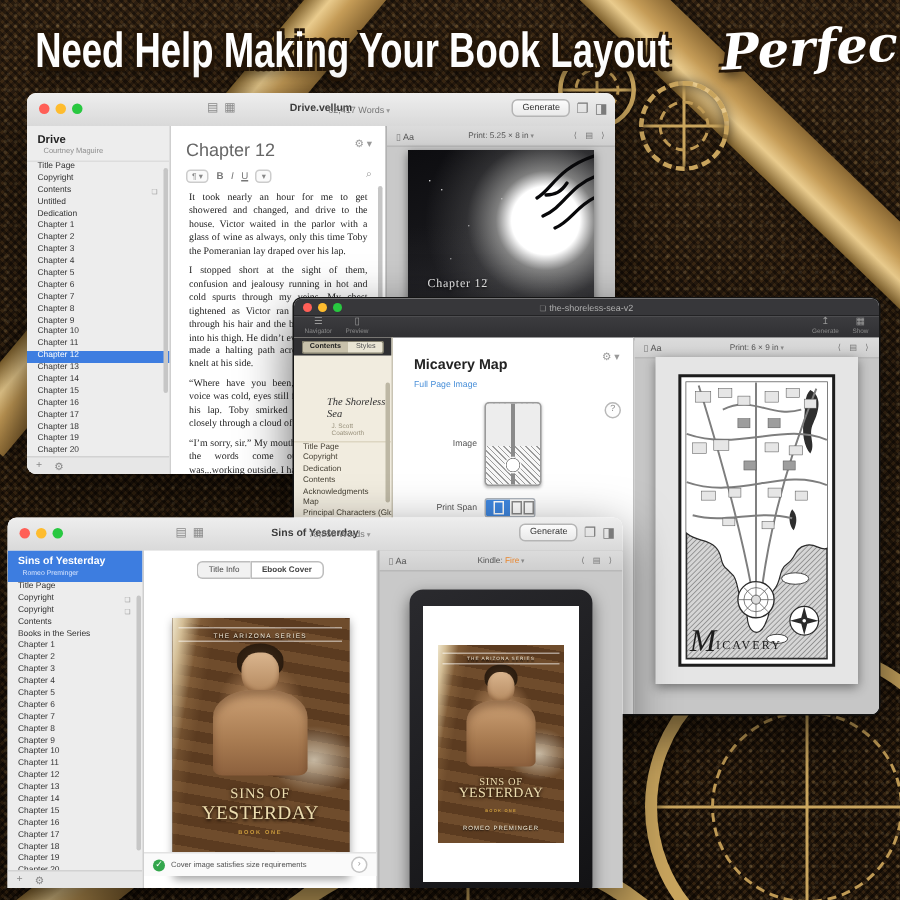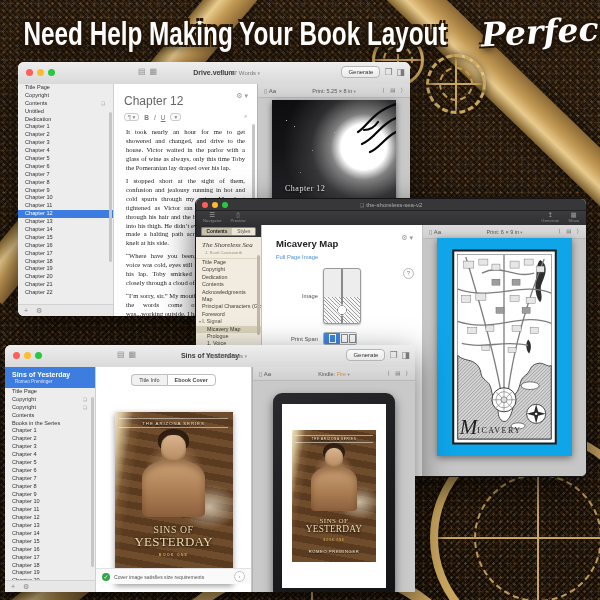--- a/index.html
+++ b/index.html
@@ -114,21 +114,21 @@
   .dk-group{position:absolute;top:1px;display:flex;gap:9px;}
   .dk-item{text-align:center;color:#9a9a9a;}
   .dk-item .ic{font-size:6.5px;line-height:6px;display:block;}
   .dk-item .lb{font-size:4.3px;display:block;color:#8b8b8b;}
   #w2 .body-row{top:26px;}
   #w2 .sb{width:65px;background:#f1ecdf;border-right:1px solid #c9c4b4;}
   .tabstrip{height:12px;background:#2f2f32;display:flex;align-items:center;justify-content:center;gap:0;}
   .tab{font-size:4.8px;padding:1px 5px;border:1px solid #84806f;color:#555;background:#eae5d4;}
   .tab.sel{background:#c8c1ab;color:#222;font-weight:bold;border-right:none;border-radius:2px 0 0 2px;}
   .tab.unsel{border-left:none;border-radius:0 2px 2px 0;}
-  .sb2-head{padding:4px 3px 3px 6px;border-bottom:1px solid #ddd6c2;}
+  .sb2-head{padding:4px 3px 3px 22px;border-bottom:1px solid #ddd6c2;margin-top:23px;}
   .sb2-book{font-family:"Liberation Serif",serif;font-style:italic;font-size:7px;color:#333;}
   .sb2-auth{font-size:4.3px;color:#9a927d;margin-top:1px;padding-left:3px;}
   #w2 .sb-row{font-size:5.4px;height:5.4px;line-height:5.4px;color:#443f33;padding-left:6px;}
   #w2 .sb-row.selected{background:#d8d1ba;color:#3a352a;}
   #w2 .sb-row.indent{padding-left:11px;}
   #w2 .sb-row.section{padding-left:3px;color:#56503f;}
   #w2 .sb-row.section::before{content:"▾ ";font-size:4px;color:#857e68;}
   #w2 .main2{width:160px;background:#fff;position:relative;border-right:1px solid #c2c2c2;}
   .m2-head{position:relative;padding:8px 10px 0 14px;}
   .m2-title{font-size:9.5px;font-weight:bold;color:#222;}
@@ -147,21 +147,21 @@
   .help-circ{position:absolute;right:8px;top:0;width:9px;height:9px;border:1px solid #b8b8b8;
     border-radius:50%;font-size:6px;color:#888;text-align:center;line-height:9px;background:#fdfdfd;}
   .segwrap{display:flex;border-radius:2px;overflow:hidden;border:1px solid #aeb4bc;}
   .seg{width:16px;height:11px;display:flex;align-items:center;justify-content:center;gap:1px;background:#fbfbfa;}
   .seg.on{background:#3f87e0;}
   .seg .pg{width:5px;height:7px;border:1px solid #8a8a8a;background:#fff;}
   .seg.on .pg{border-color:#fff;background:#3f87e0;}
   .seg.dark{background:#262628;}
   .seg.dark .pg{border-color:#9a9a9a;background:#262628;}
   #w2 .pv{flex:1;border-left:none;background:#c6c6c6;}
-  .mappage{position:absolute;left:14px;top:13px;width:135px;height:218px;background:#0ea5e9;
+  .mappage{position:absolute;left:14px;top:13px;width:135px;height:218px;background:#e5e5e5;
     box-shadow:0 2px 7px rgba(0,0,0,.45);}
   .mappage svg{position:absolute;left:14px;top:11px;}
   
   #w3{left:5px;top:345px;width:410px;height:247px;z-index:30;background:#fff;border-radius:6px 6px 0 0;}
   #w3 .sb{width:90px;}
   .sb3-sel{background:#3d7de0;padding:4px 0 4px 7px;}
   .sb3-book{font-size:7px;font-weight:bold;color:#fff;}
   .sb3-auth{font-size:4.6px;color:#d9e6ff;margin-top:1px;padding-left:3px;}
   #w3 .sb-row{font-size:5.6px;height:5.9px;line-height:5.9px;}
   #w3 .main3{width:155px;background:#fff;position:relative;border-right:1px solid #c6c6c6;}
@@ -254,20 +254,24 @@
       <div class="tb-title">Drive.vellum</div>
       <div class="tb-count" style="right:150px;">62,417 Words</div>
       <div class="gen-group">
         <div class="gen-btn">Generate</div>
         <span class="tb-ico">❐</span>
         <span class="tb-ico">◨</span>
       </div>
     </div>
     <div class="body-row">
       <div class="sb">
+        <div class="sb-head">
+          <div class="sb-book">Drive</div>
+          <div class="sb-auth">Courtney Maguire</div>
+        </div>
         <div>
 
         <div class="sb-row"><span>Title Page</span></div>
             <div class="sb-row"><span>Copyright</span></div>
             <div class="sb-row has-icon"><span>Contents</span></div>
             <div class="sb-row"><span>Untitled</span></div>
             <div class="sb-row"><span>Dedication</span></div>
             <div class="sb-row"><span>Chapter 1</span></div>
             <div class="sb-row"><span>Chapter 2</span></div>
             <div class="sb-row"><span>Chapter 3</span></div>

